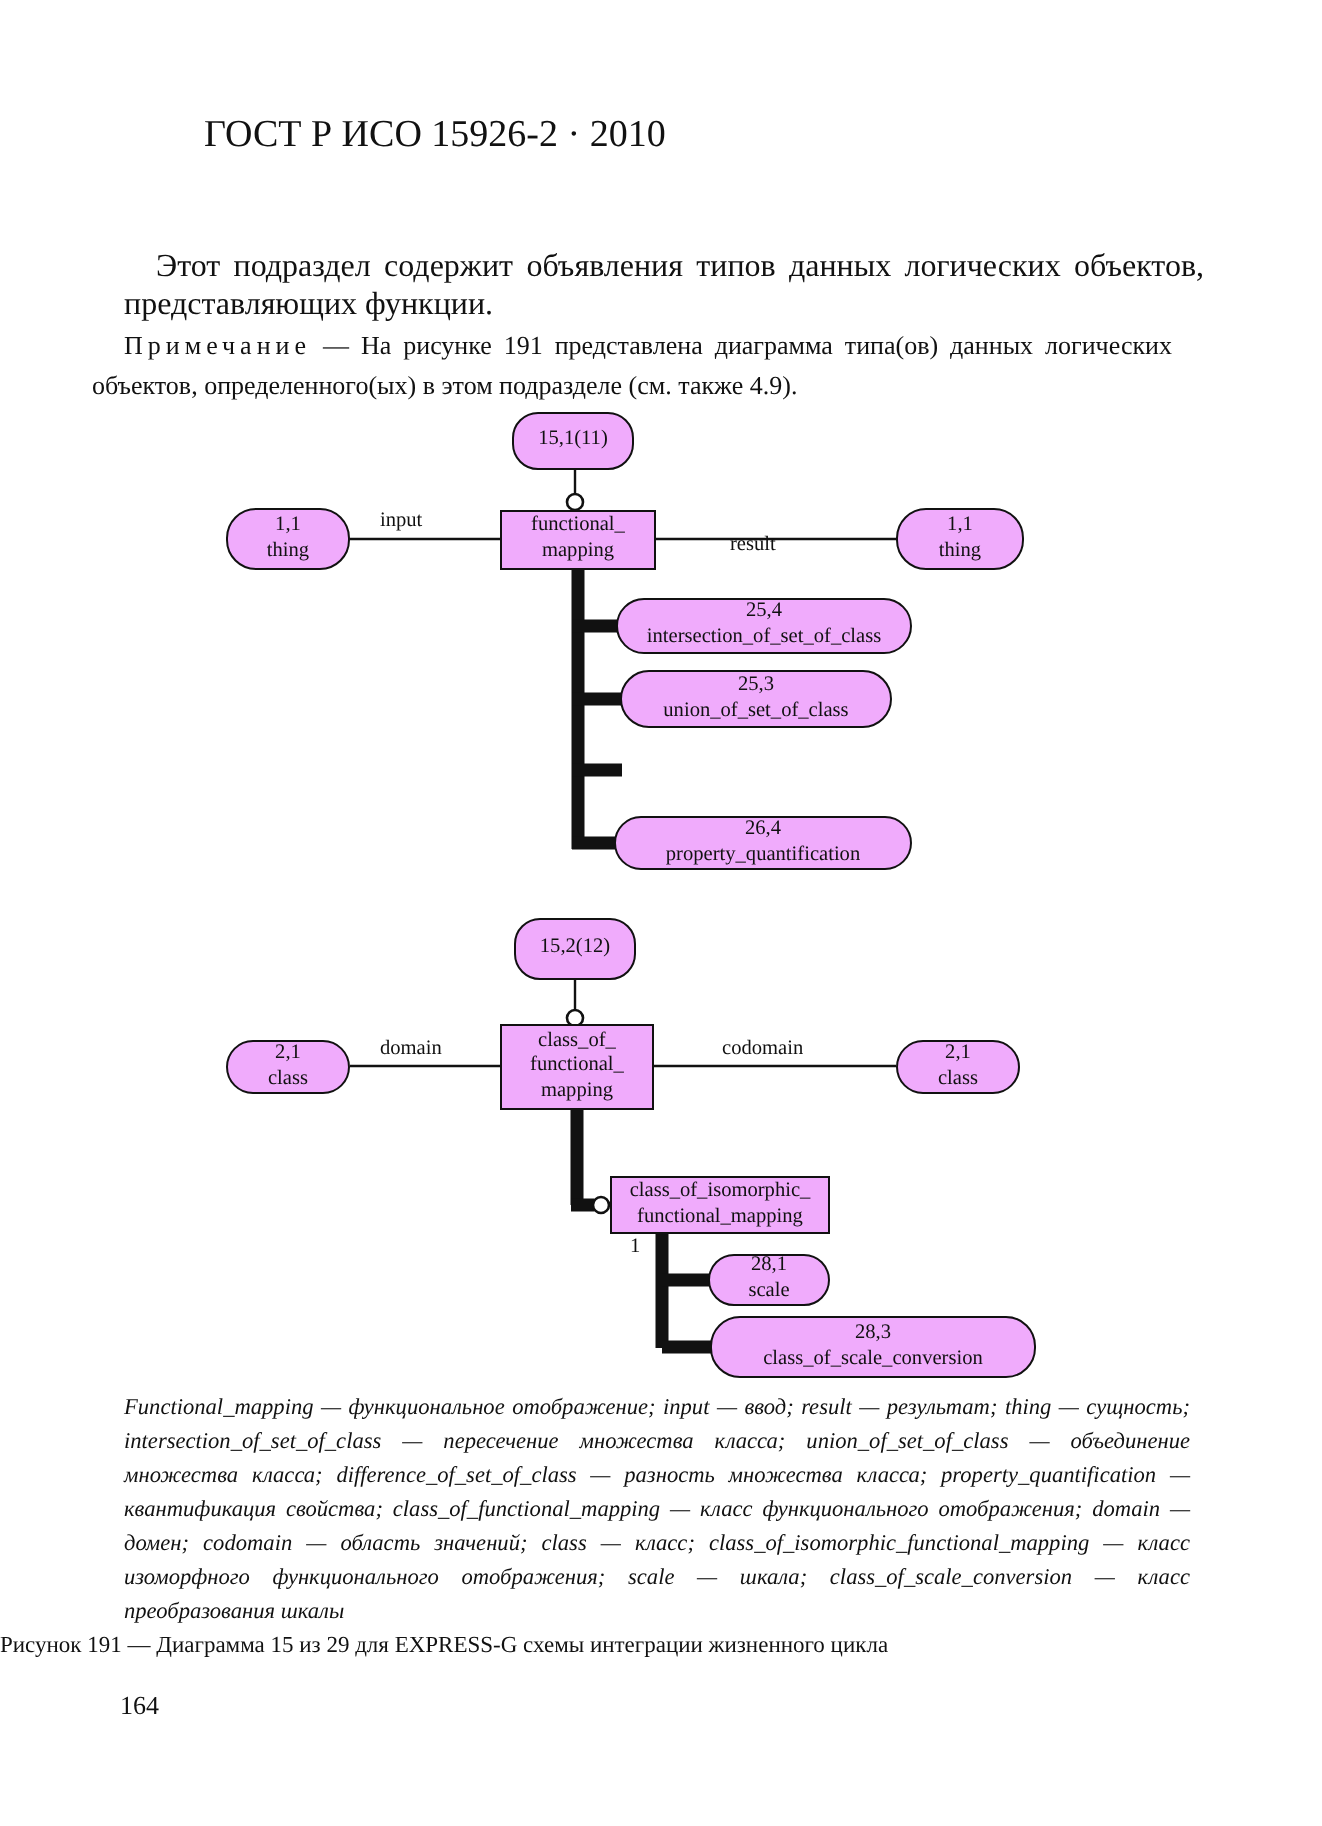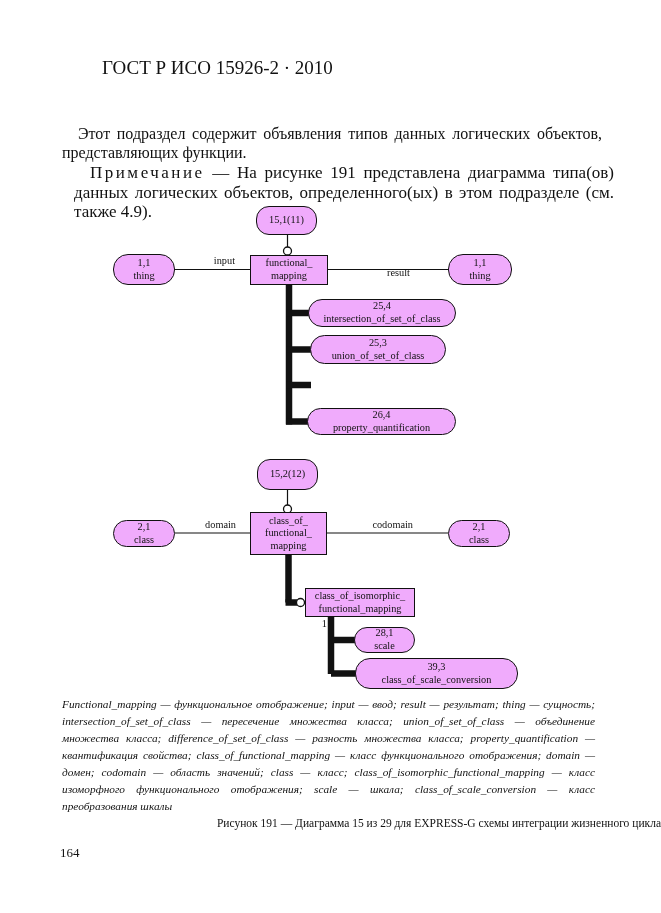--- a/index.html
+++ b/index.html
@@ -23,22 +23,22 @@
     left: 78px; top: 95px;
     font-size: 13.5px;
     font-weight: bold;
   }
   .doc-para {
     left: 62px; top: 124px; width: 540px;
     font-size: 16px; line-height: 19px;
     text-align: justify; text-indent: 16px;
   }
   .doc-note {
-    left: 74px; top: 163px; width: 540px;
-    font-size: 17px; line-height: 19.5px;
+    left: 46px; top: 163px; width: 540px;
+    font-size: 13px; line-height: 19.5px;
     text-align: justify; text-indent: 16px;
   }
   .note-label { letter-spacing: 2.5px; }
   .diagram-svg { left: 0; top: 0; }
   .node {
     position: absolute;
     border: 1.2px solid #111;
     background: #f0abfc;
     display: flex;
     align-items: center;
@@ -46,32 +46,32 @@
     text-align: center;
     font-size: 10.3px;
     line-height: 1.22;
     white-space: pre-line;
   }
   .stadium { border-radius: 15px; }
   .pageref { border-radius: 13px; }
   .edge-label {
     position: absolute;
     font-size: 10.3px;
-    text-align: right;
+    text-align: left;
   }
   .doc-legend {
     left: 62px; top: 696px; width: 533px;
     font-size: 11.3px; line-height: 17px;
     font-style: italic;
     text-align: justify;
   }
   .doc-caption {
     left: 0; top: 817px; width: 661px;
     font-size: 11.5px;
-    text-align: right;
+    text-align: left;
   }
   .page-number {
     left: 60px; top: 845px;
     font-size: 13px;
   }
 </style>
 </head>
 <body>
 
 <div class="page">
@@ -142,21 +142,21 @@
 
   <div class="edge-label" style="left:190px;top:519px;width:46px">domain</div>
   <div class="edge-label" style="left:361px;top:519px;width:52px">codomain</div>
 
   <div class="node" style="left:305px;top:588px;width:110px;height:29px">class_of_isomorphic_
 functional_mapping</div>
   <div class="edge-label" style="left:315px;top:618px;width:12px">1</div>
 
   <div class="node stadium" style="left:354px;top:627px;width:61px;height:26px">28,1
 scale</div>
-  <div class="node stadium" style="left:355px;top:658px;width:163px;height:31px">39,3
+  <div class="node stadium" style="left:355px;top:658px;width:163px;height:31px">28,3
 class_of_scale_conversion</div>
 
   <div class="abs doc-legend">Functional_mapping — функциональное отображение; input — ввод; result — результат; thing — сущность; intersection_of_set_of_class — пересечение множества класса; union_of_set_of_class — объединение множества класса; difference_of_set_of_class — разность множества класса; property_quantification — квантификация свойства; class_of_functional_mapping — класс функционального отображения; domain — домен; codomain — область значений; class — класс; class_of_isomorphic_functional_mapping — класс изоморфного функционального отображения; scale — шкала; class_of_scale_conversion — класс преобразования шкалы</div>
 
   <div class="abs doc-caption">Рисунок 191 — Диаграмма 15 из 29 для EXPRESS-G схемы интеграции жизненного цикла</div>
 
   <div class="abs page-number">164</div>
 
 </div>
 

